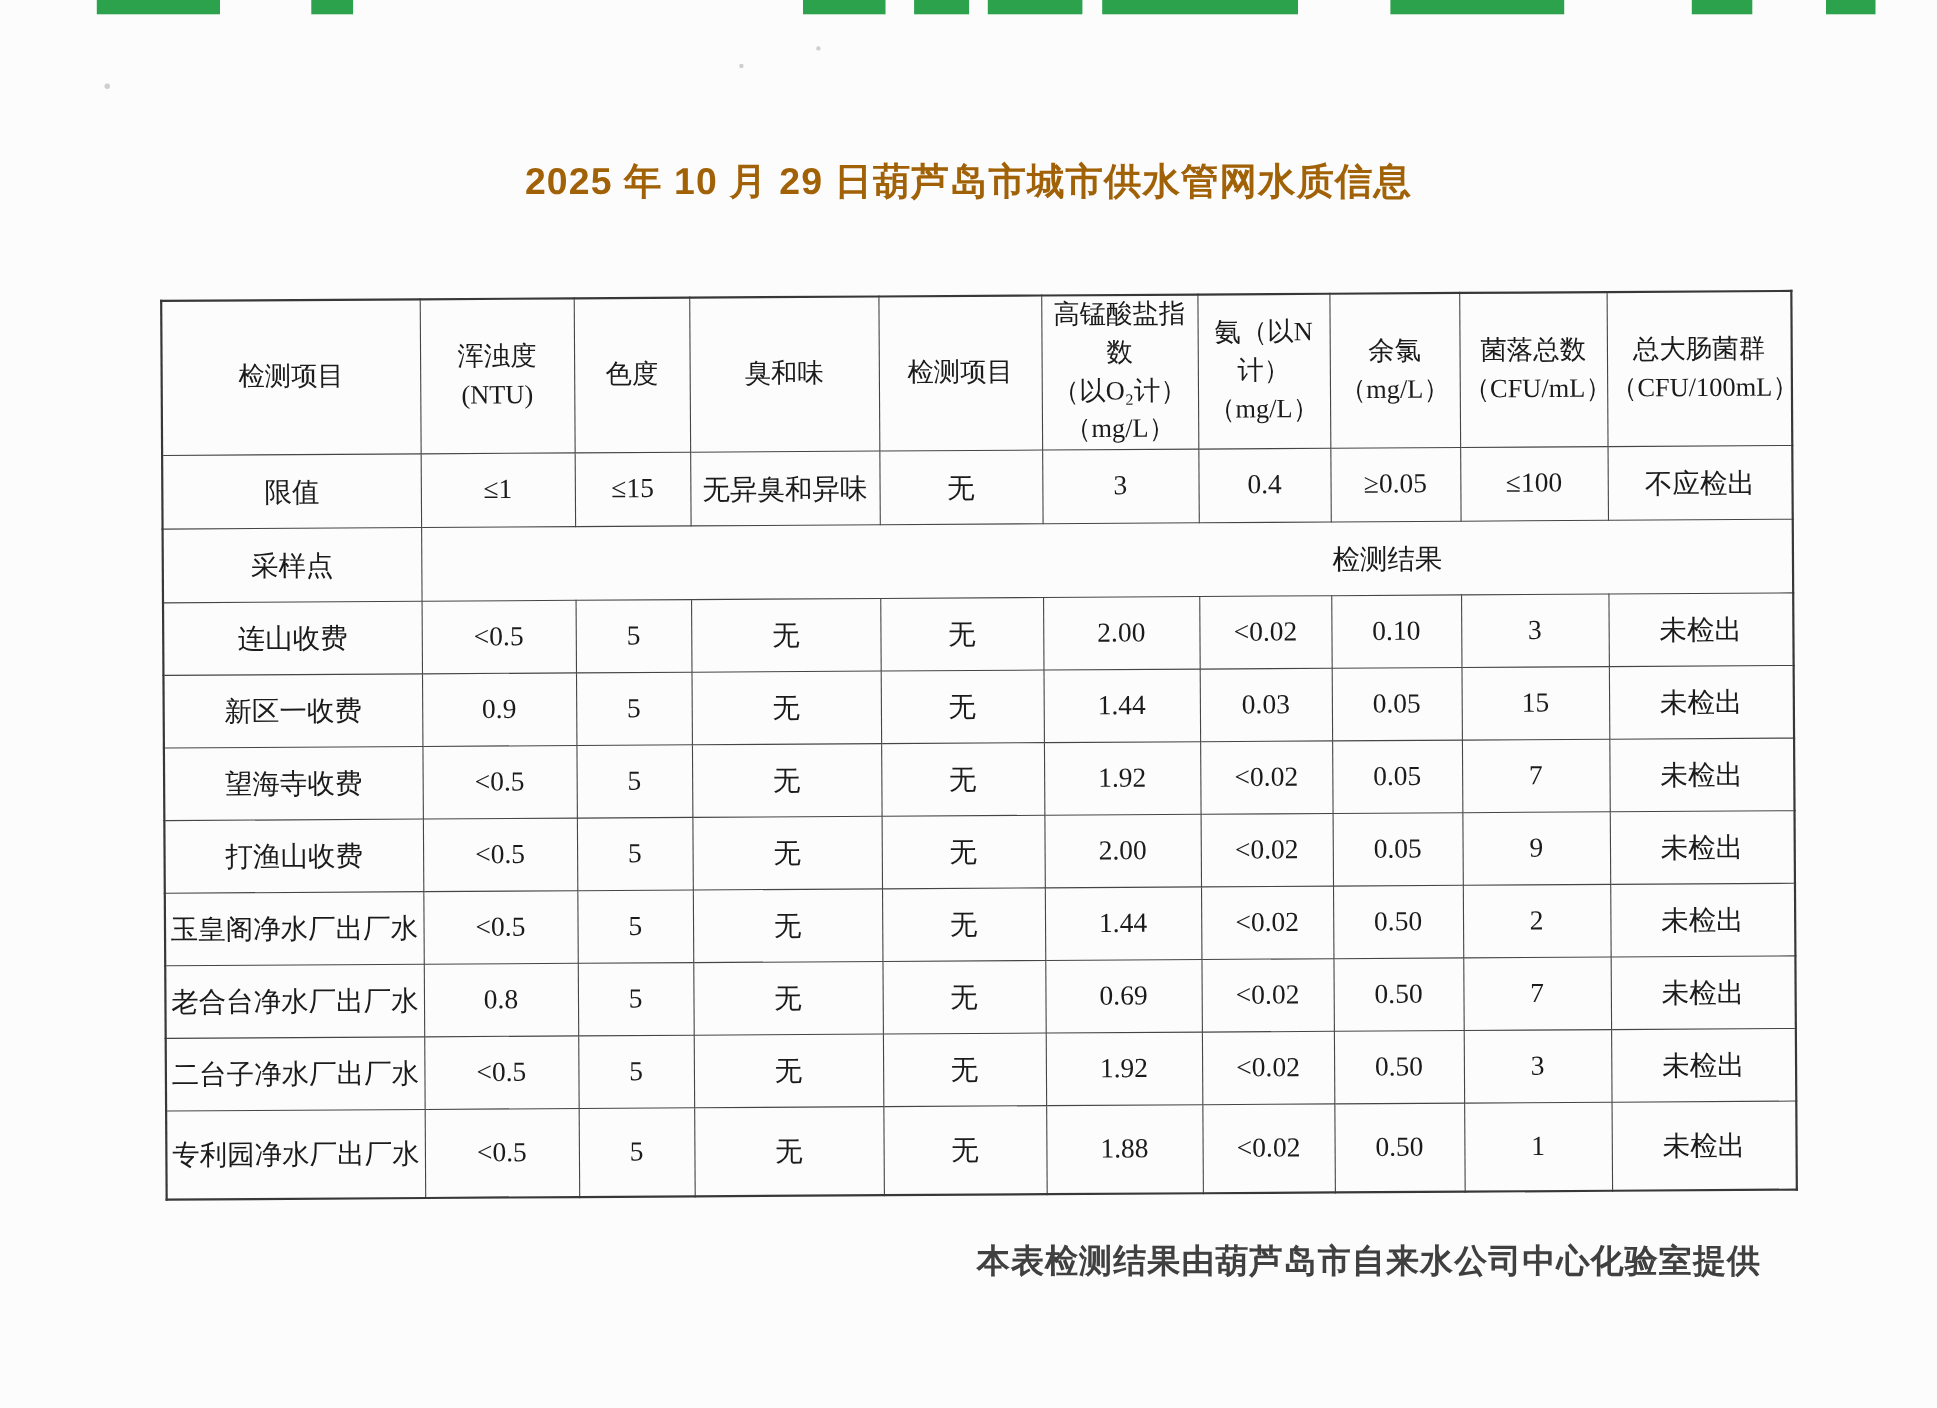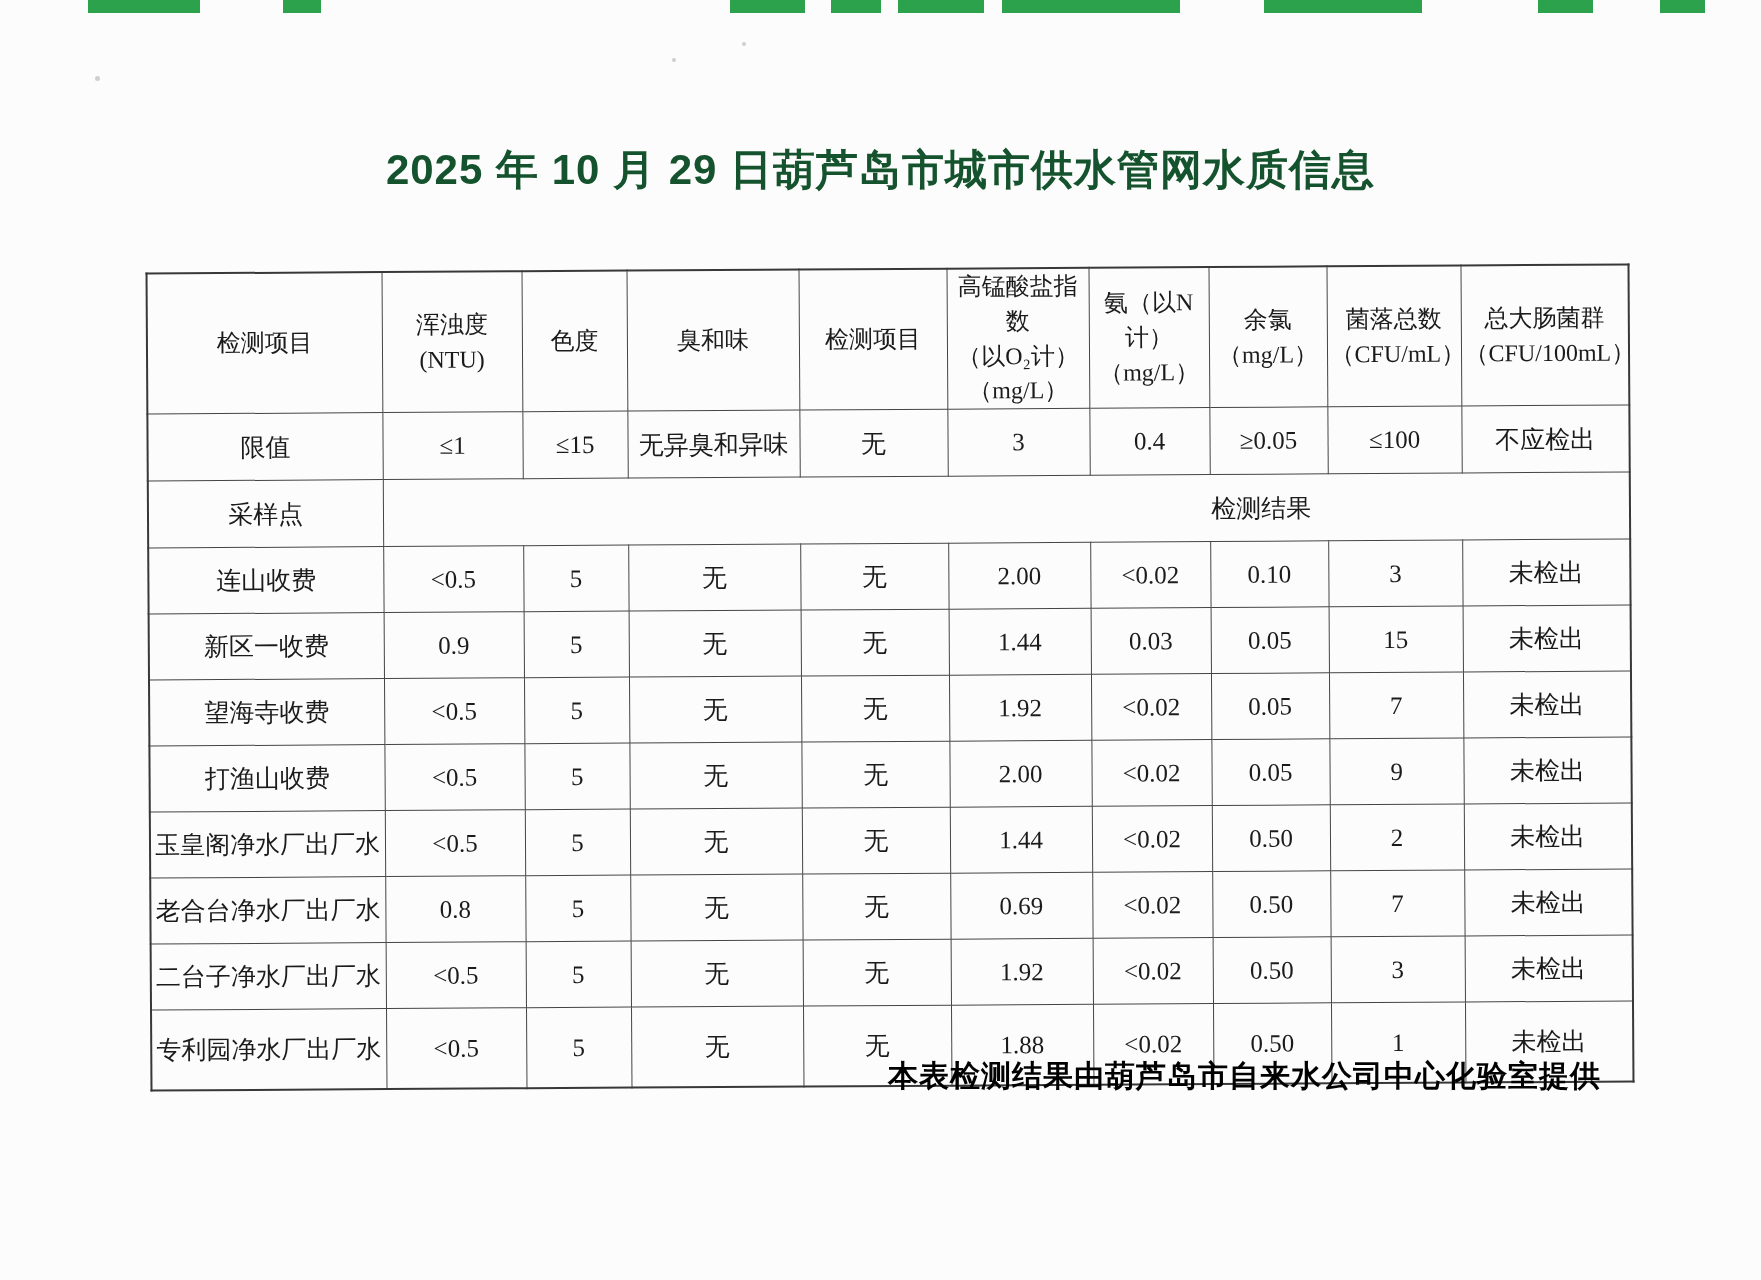--- a/index.html
+++ b/index.html
@@ -12,22 +12,22 @@
     color:#1b1b1b;
   }
   
   .artifact{position:absolute;top:0;height:13px;background:#2ba24b;}
   .speck{position:absolute;background:#9a9a9a;opacity:.45;border-radius:50%;}
 
   .title{
     position:absolute;top:142px;left:0;width:100%;
     margin:0;text-align:center;
     font-family:"Liberation Sans","DejaVu Sans",sans-serif;
-    font-weight:bold;font-size:42px;letter-spacing:1px;
-    color:#14532d;
+    font-weight:bold;font-size:34px;letter-spacing:1px;
+    color:#a16207;
   }
 
   .table-wrap{
     position:absolute;left:148px;top:268px;
     transform:rotate(-0.35deg);
   }
   table{
     border-collapse:collapse;
     table-layout:fixed;
     width:1482px;
@@ -43,24 +43,24 @@
   }
   tr.header-row td{height:104px;font-size:24px;line-height:1.45;}
   tr.limit-row td{height:66px;}
   tr.sampling-row td{height:66px;}
   tr.data-row td{height:65px;}
   tr.data-row:last-child td{height:79px;margin-left:40px;}
   td.results-span{text-indent:510px;}
   td.label-cell{font-size:25px;}
 
   .footer-note{
-    position:absolute;left:888px;top:1056px;
+    position:absolute;left:888px;top:1126px;
     font-family:Liberation Mono, monospace;
     font-weight:bold;font-size:30px;letter-spacing:1px;
-    color:#000000;
+    color:#404040;
   }
 </style>
 </head>
 <body>
 
 <div>
 
   <div class="artifact" style="left:88px;width:112px;"></div>
   <div class="artifact" style="left:283px;width:38px;"></div>
   <div class="artifact" style="left:730px;width:75px;"></div>

